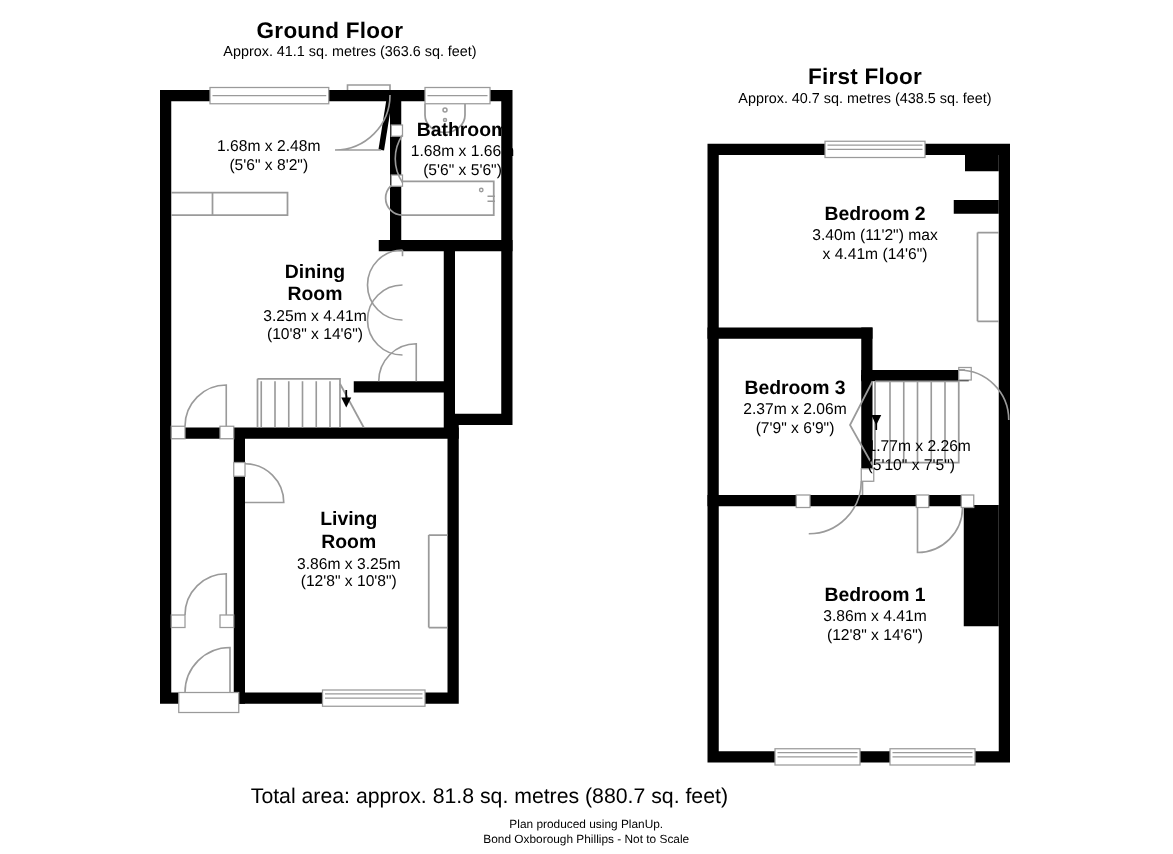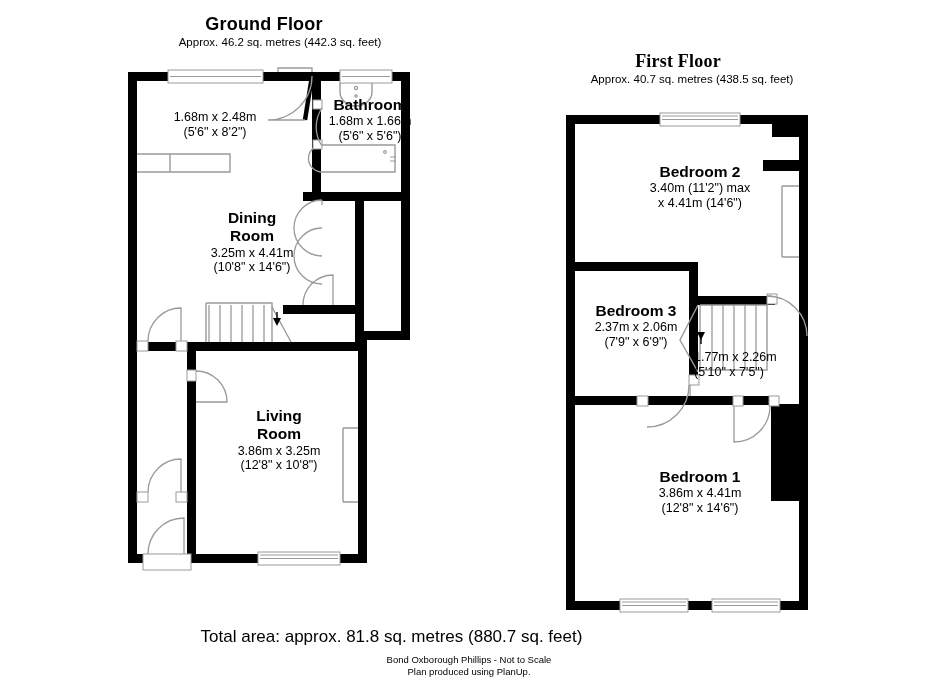--- a/index.html
+++ b/index.html
@@ -238,23 +238,23 @@
         <rect x="733" y="396" width="10" height="10" fill="#ffffff" stroke="#9a9a9a" stroke-width="1"></rect>
         <rect x="769" y="396" width="10" height="10" fill="#ffffff" stroke="#9a9a9a" stroke-width="1"></rect>
         <path d="M770,406 A36,36 0 0 1 734,442 L734,406"></path>
 
         <path d="M690,385 L690,396"></path>
       </g>
     </g>
   </svg>
 
   <div class="floor-title" style="left:124px; top:14px; width:280px;">Ground Floor</div>
-  <div class="floor-sub" style="left:140px; top:36px; width:280px;">Approx. 46.2 sq. metres (442.3 sq. feet)</div>
-
-  <div class="floor-title" style="left:543px; top:51px; width:270px;font-family:Liberation Serif, serif;">First Floor</div>
+  <div class="floor-sub" style="left:140px; top:36px; width:280px;">Approx. 41.1 sq. metres (363.6 sq. feet)</div>
+
+  <div class="floor-title" style="left:557px; top:51px; width:270px;">First Floor</div>
   <div class="floor-sub" style="left:557px; top:73px; width:270px;">Approx. 40.7 sq. metres (438.5 sq. feet)</div>
 
   <div class="room-label" style="left:140px; top:110px; width:150px;">
     <span class="room-dim">1.68m x 2.48m</span>
     <span class="room-dim">(5'6" x 8'2")</span>
   </div>
 
   <div class="room-label" style="left:305px; top:96px; width:130px;">
     <span class="room-name">Bathroom</span>
     <span class="room-dim">1.68m x 1.66m</span>
@@ -294,17 +294,17 @@
 
   <div class="room-label" style="left:615px; top:468px; width:170px;">
     <span class="room-name">Bedroom 1</span>
     <span class="room-dim">3.86m x 4.41m</span>
     <span class="room-dim">(12'8" x 14'6")</span>
   </div>
 
   <div class="total-area" style="top:627px;">Total area: approx. 81.8 sq. metres (880.7 sq. feet)</div>
 
   <div class="credit" style="top:654px;">
+    <span>Plan produced using PlanUp.</span>
     <span>Bond Oxborough Phillips - Not to Scale</span>
-    <span>Plan produced using PlanUp.</span>
   </div>
 
 </div>
 
 </body></html>

